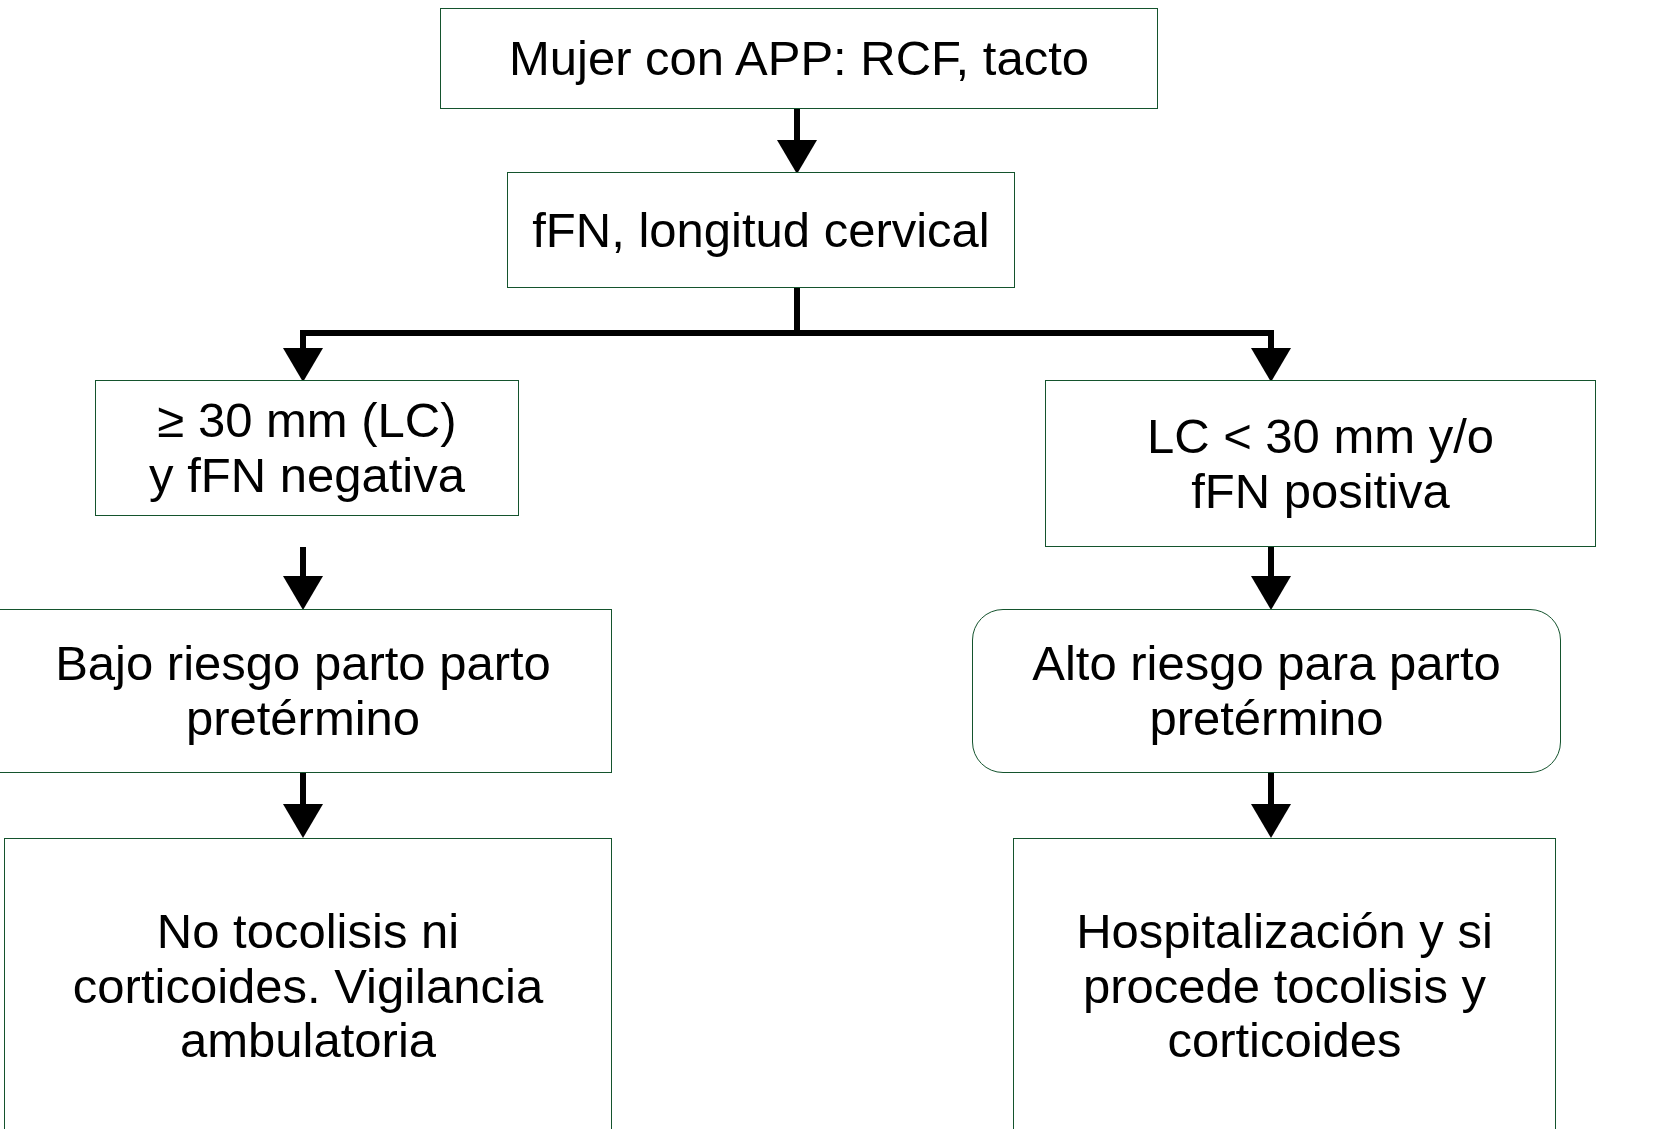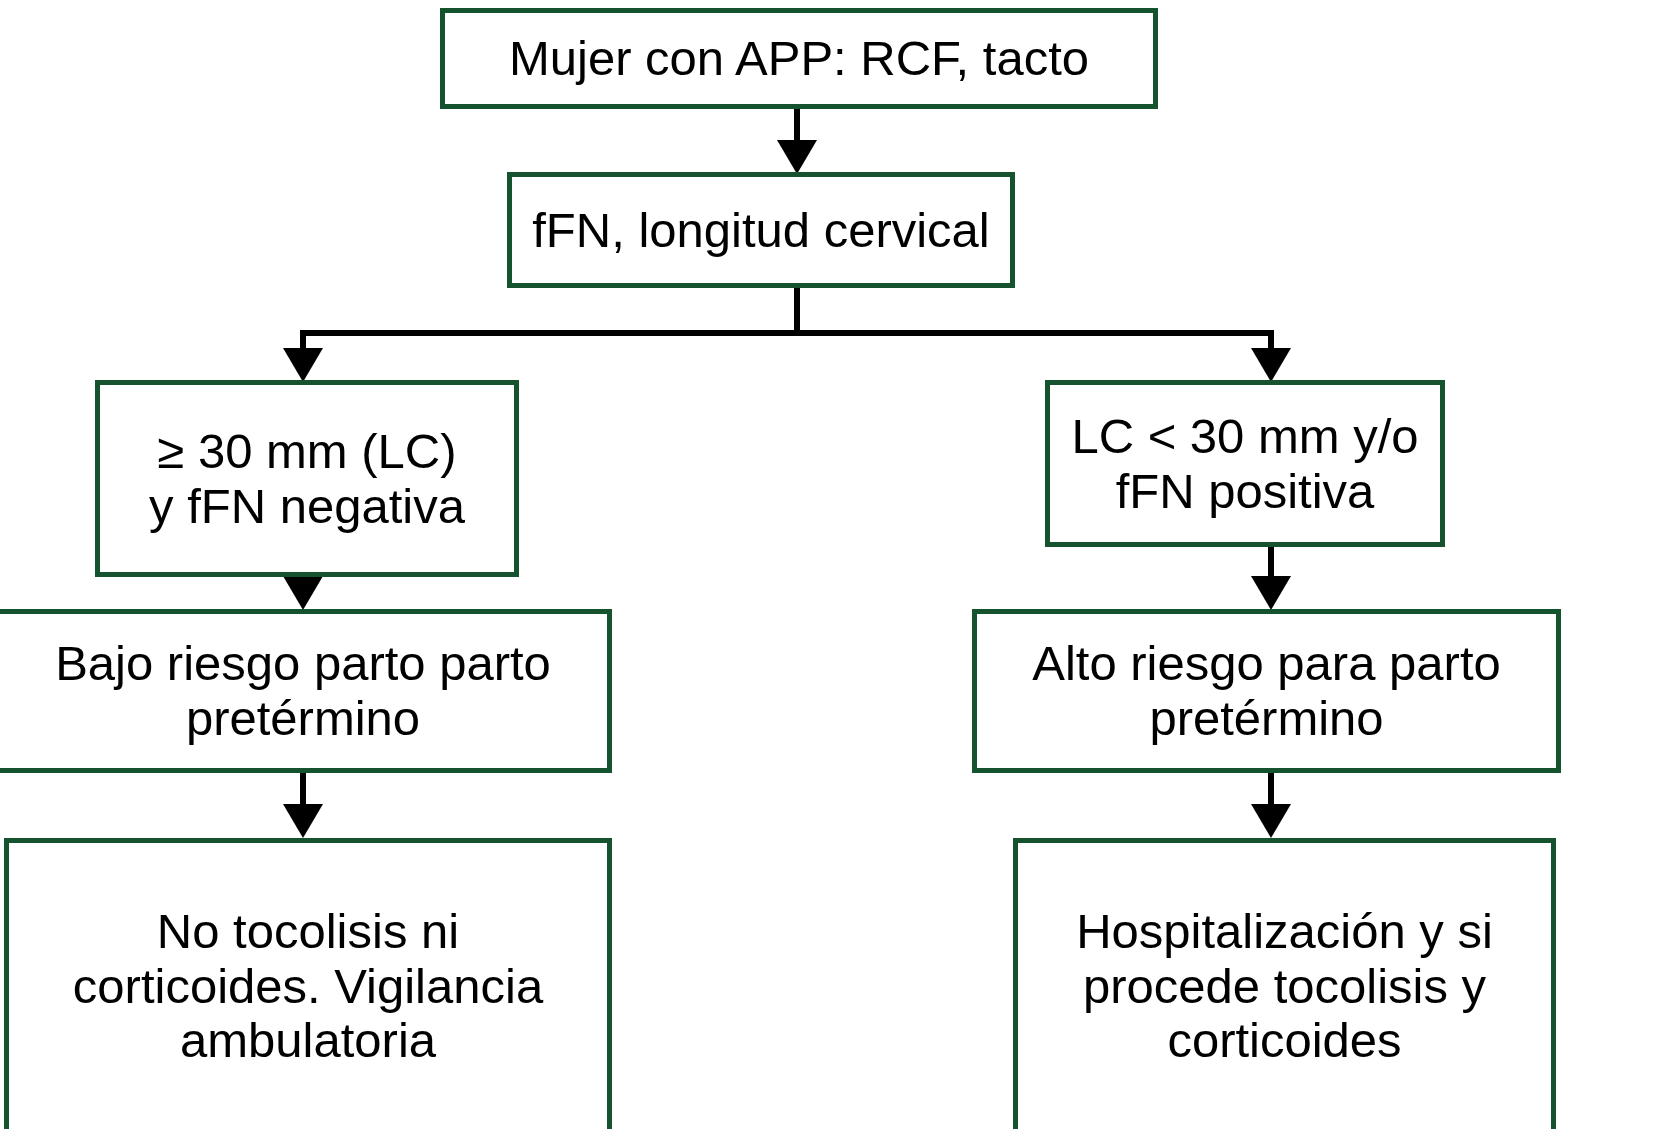--- a/index.html
+++ b/index.html
@@ -12,42 +12,42 @@
     width: 1667px;
     height: 1129px;
     background: #ffffff;
     overflow: hidden;
     font-family: "Liberation Sans", sans-serif;
     color: #000000;
   }
   .node {
     position: absolute;
     box-sizing: border-box;
-    border: 5px solid #14532d;
+    border: 1px solid #14532d;
     background: #ffffff;
     display: flex;
     align-items: center;
     justify-content: center;
     text-align: center;
     line-height: 1.12;
     white-space: pre-line;
     color: #000000;
   }
   .node-text {
     display: block;
     width: 100%;
     white-space: pre-line;
   }
   
   #node-start      { left: 440px;  top: 8px;    width: 718px; height: 101px;  font-size: 49px; }
   #node-test       { left: 507px;  top: 172px;  width: 508px; height: 116px;  font-size: 49px; }
-  #node-low-crit   { left: 95px;   top: 380px;  width: 424px; height: 197px;  font-size: 49px; align-items: center; }
-  #node-high-crit  { left: 1045px; top: 380px;  width: 400px; height: 167px;  font-size: 49px; }
+  #node-low-crit   { left: 95px;   top: 380px;  width: 424px; height: 136px;  font-size: 49px; align-items: center; }
+  #node-high-crit  { left: 1045px; top: 380px;  width: 551px; height: 167px;  font-size: 49px; }
   #node-low-risk   { left: -6px;   top: 609px;  width: 618px; height: 164px;  font-size: 49px; }
-  #node-high-risk  { left: 972px;  top: 609px;  width: 589px; height: 164px;  font-size: 49px; }
+  #node-high-risk  { left: 972px;  top: 609px;  width: 589px; height: 164px;  font-size: 49px; border-radius: 31px; }
   #node-low-mgmt   { left: 4px;    top: 838px;  width: 608px; height: 296px;  font-size: 49px; }
   #node-high-mgmt  { left: 1013px; top: 838px;  width: 543px; height: 296px;  font-size: 49px; }
 
   
   .vline {
     position: absolute;
     width: 6px;
     background: #000000;
   }
   .hline {

